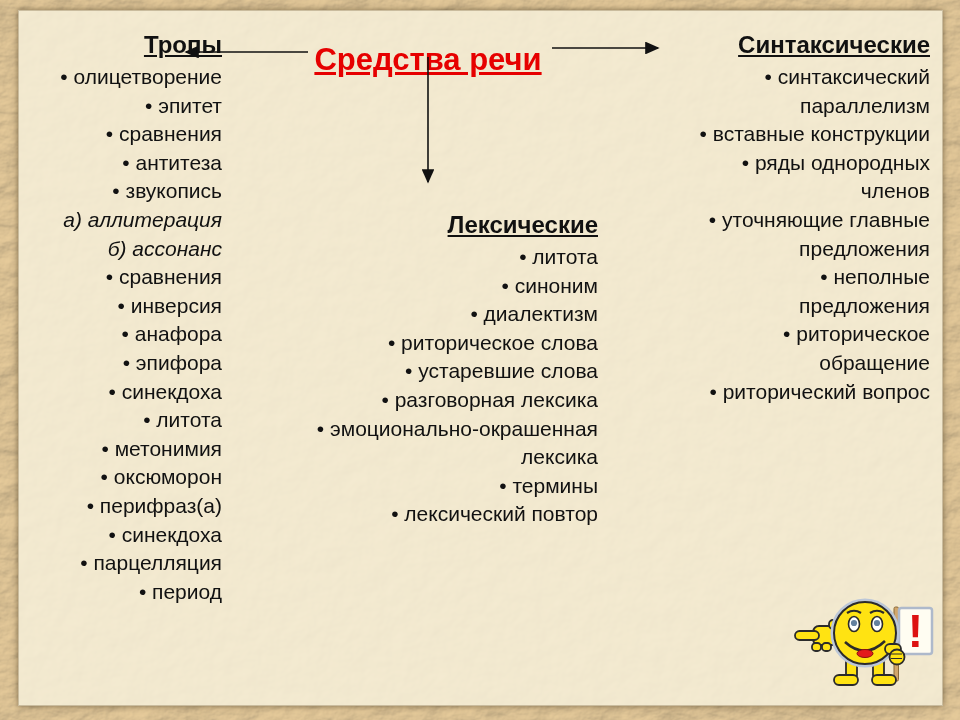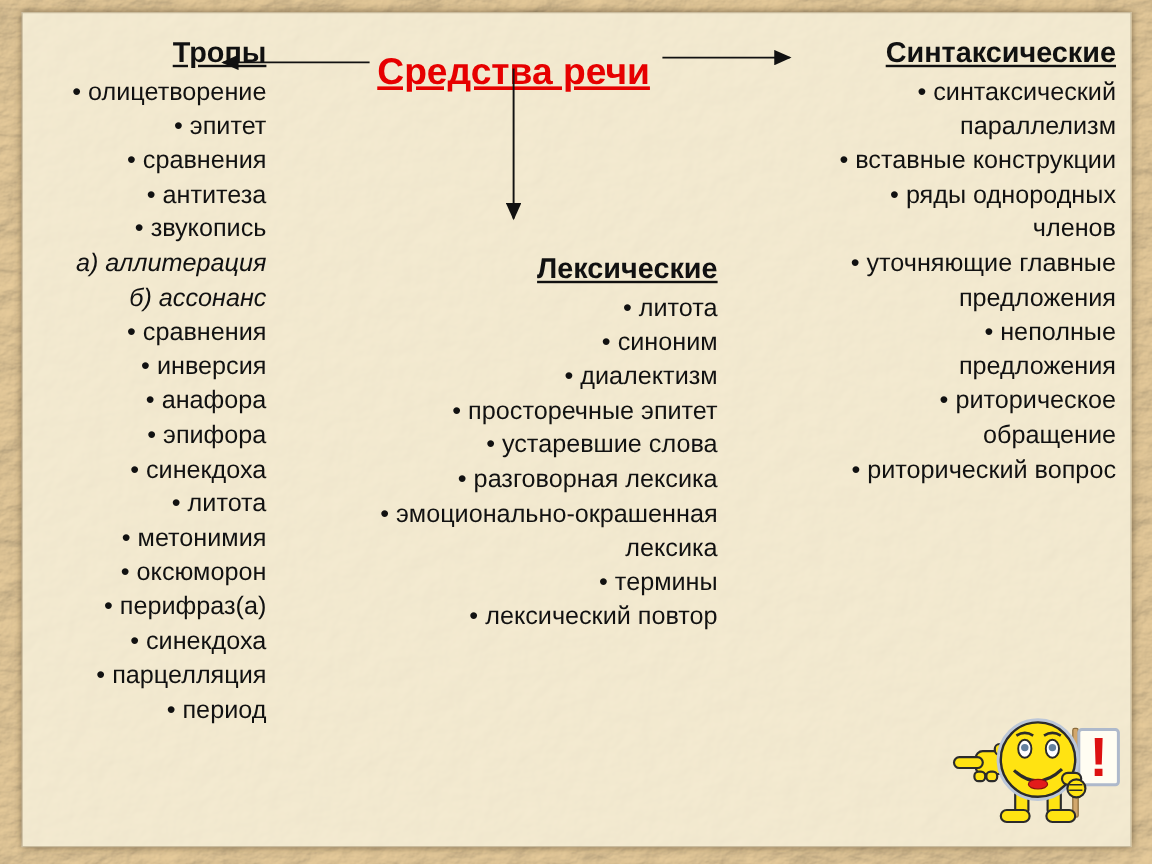--- a/index.html
+++ b/index.html
@@ -91,21 +91,21 @@
       <div class="item">• синекдоха</div>
       <div class="item">• парцелляция</div>
       <div class="item">• период</div>
     </div>
 
     <div class="col col-lex">
       <div class="heading">Лексические</div>
       <div class="item">• литота</div>
       <div class="item">• синоним</div>
       <div class="item">• диалектизм</div>
-      <div class="item">• просторечные эпитет</div>
+      <div class="item">• риторическое слова</div>
       <div class="item">• устаревшие слова</div>
       <div class="item">• разговорная лексика</div>
       <div class="item">• эмоционально-окрашенная
 лексика</div>
       <div class="item">• термины</div>
       <div class="item">• лексический повтор</div>
     </div>
 
     <div class="col col-syn">
       <div class="heading">Синтаксические</div>

